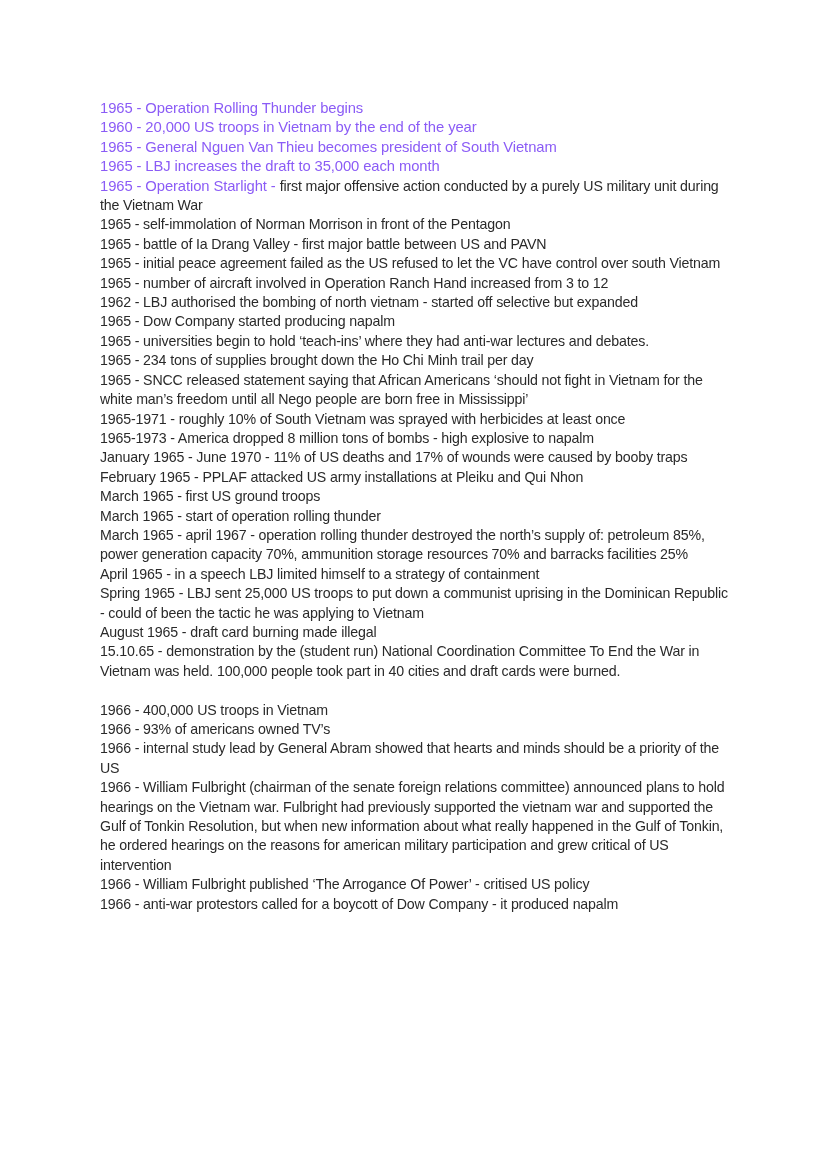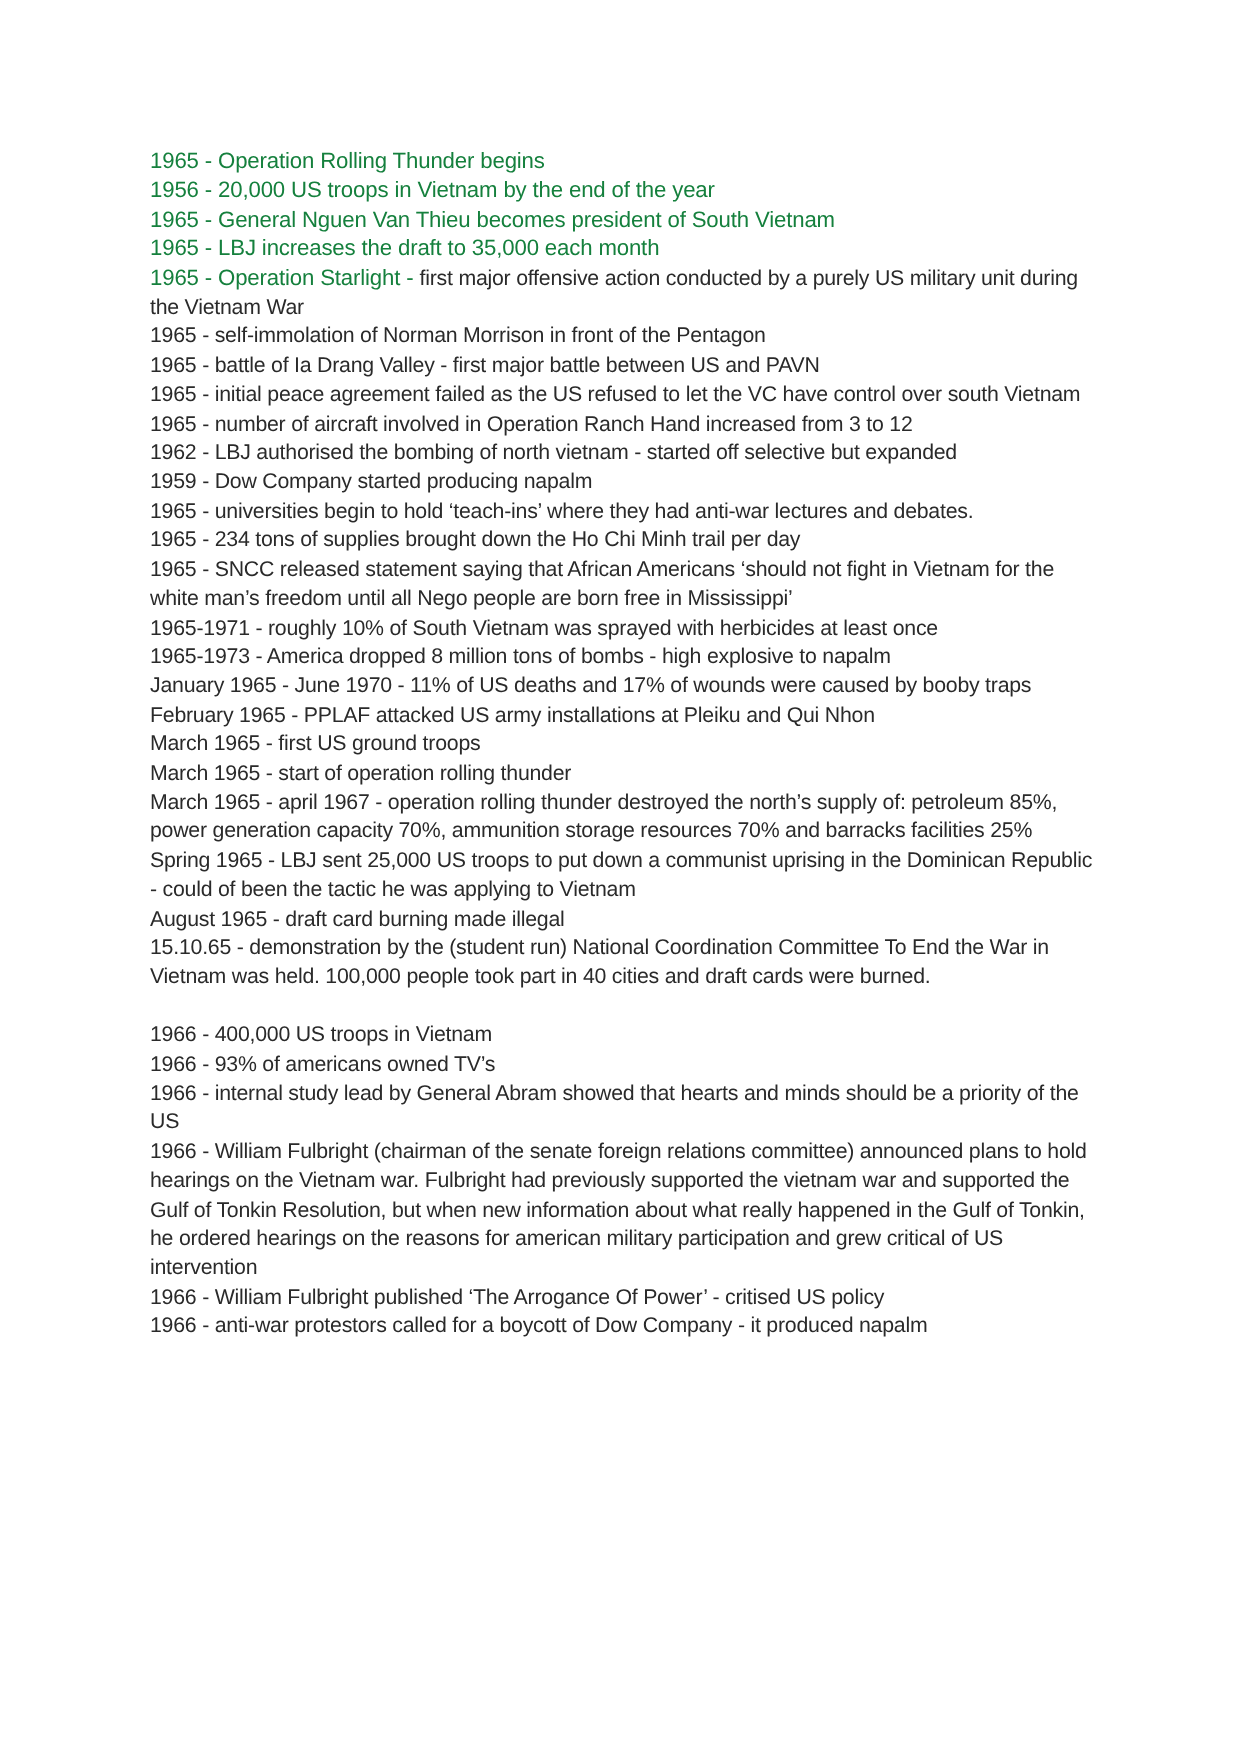--- a/index.html
+++ b/index.html
@@ -23,54 +23,55 @@
       font-size: 14.2px;
       line-height: 19.4px;
       letter-spacing: -0.15px;
     }
     .entry {
       margin: 0;
       padding: 0;
     }
     .big {
       font-size: 14.8px;
-      color: #15803d;
+      color: #8b5cf6;
       letter-spacing: -0.1px;
     }
     .gap {
       height: 19.4px;
     }
   </style>
 </head>
 <body>
 
 <div class="page">
 
   <div>
     <p class="entry"><span class="big">1965 - Operation Rolling Thunder begins</span></p>
-    <p class="entry"><span class="big">1956 - 20,000 US troops in Vietnam by the end of the year</span></p>
+    <p class="entry"><span class="big">1960 - 20,000 US troops in Vietnam by the end of the year</span></p>
     <p class="entry"><span class="big">1965 - General Nguen Van Thieu becomes president of South Vietnam</span></p>
     <p class="entry"><span class="big">1965 - LBJ increases the draft to 35,000 each month</span></p>
     <p class="entry"><span class="big">1965 - Operation Starlight - </span><span>first major offensive action conducted by a purely US military unit during the Vietnam War</span></p>
     <p class="entry">1965 - self-immolation of Norman Morrison in front of the Pentagon</p>
     <p class="entry">1965 - battle of Ia Drang Valley - first major battle between US and PAVN</p>
     <p class="entry">1965 - initial peace agreement failed as the US refused to let the VC have control over south Vietnam</p>
     <p class="entry">1965 - number of aircraft involved in Operation Ranch Hand increased from 3 to 12</p>
     <p class="entry">1962 - LBJ authorised the bombing of north vietnam - started off selective but expanded</p>
-    <p class="entry">1959 - Dow Company started producing napalm</p>
+    <p class="entry">1965 - Dow Company started producing napalm</p>
     <p class="entry">1965 - universities begin to hold ‘teach-ins’ where they had anti-war lectures and debates.</p>
     <p class="entry">1965 - 234 tons of supplies brought down the Ho Chi Minh trail per day</p>
     <p class="entry">1965 - SNCC released statement saying that African Americans ‘should not fight in Vietnam for the white man’s freedom until all Nego people are born free in Mississippi’</p>
     <p class="entry">1965-1971 - roughly 10% of South Vietnam was sprayed with herbicides at least once</p>
     <p class="entry">1965-1973 - America dropped 8 million tons of bombs - high explosive to napalm</p>
     <p class="entry">January 1965 - June 1970 - 11% of US deaths and 17% of wounds were caused by booby traps</p>
     <p class="entry">February 1965 - PPLAF attacked US army installations at Pleiku and Qui Nhon</p>
     <p class="entry">March 1965 - first US ground troops</p>
     <p class="entry">March 1965 - start of operation rolling thunder</p>
     <p class="entry">March 1965 - april 1967 - operation rolling thunder destroyed the north’s supply of: petroleum 85%, power generation capacity 70%, ammunition storage resources 70% and barracks facilities 25%</p>
+    <p class="entry">April 1965 - in a speech LBJ limited himself to a strategy of containment</p>
     <p class="entry">Spring 1965 - LBJ sent 25,000 US troops to put down a communist uprising in the Dominican Republic - could of been the tactic he was applying to Vietnam</p>
     <p class="entry">August 1965 - draft card burning made illegal</p>
     <p class="entry">15.10.65 - demonstration by the (student run) National Coordination Committee To End the War in Vietnam was held. 100,000 people took part in 40 cities and draft cards were burned.</p>
   </div>
 
   <div class="gap"></div>
 
   <div>
     <p class="entry">1966 - 400,000 US troops in Vietnam</p>
     <p class="entry">1966 - 93% of americans owned TV’s</p>

